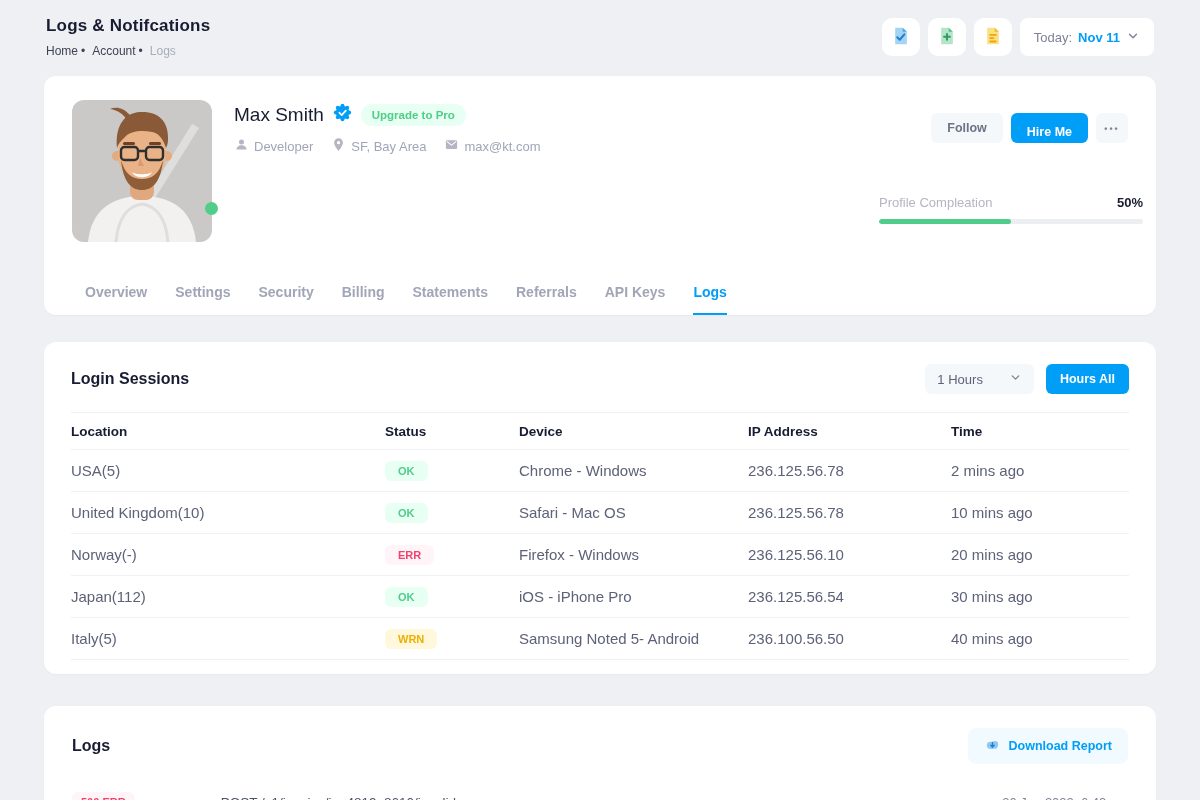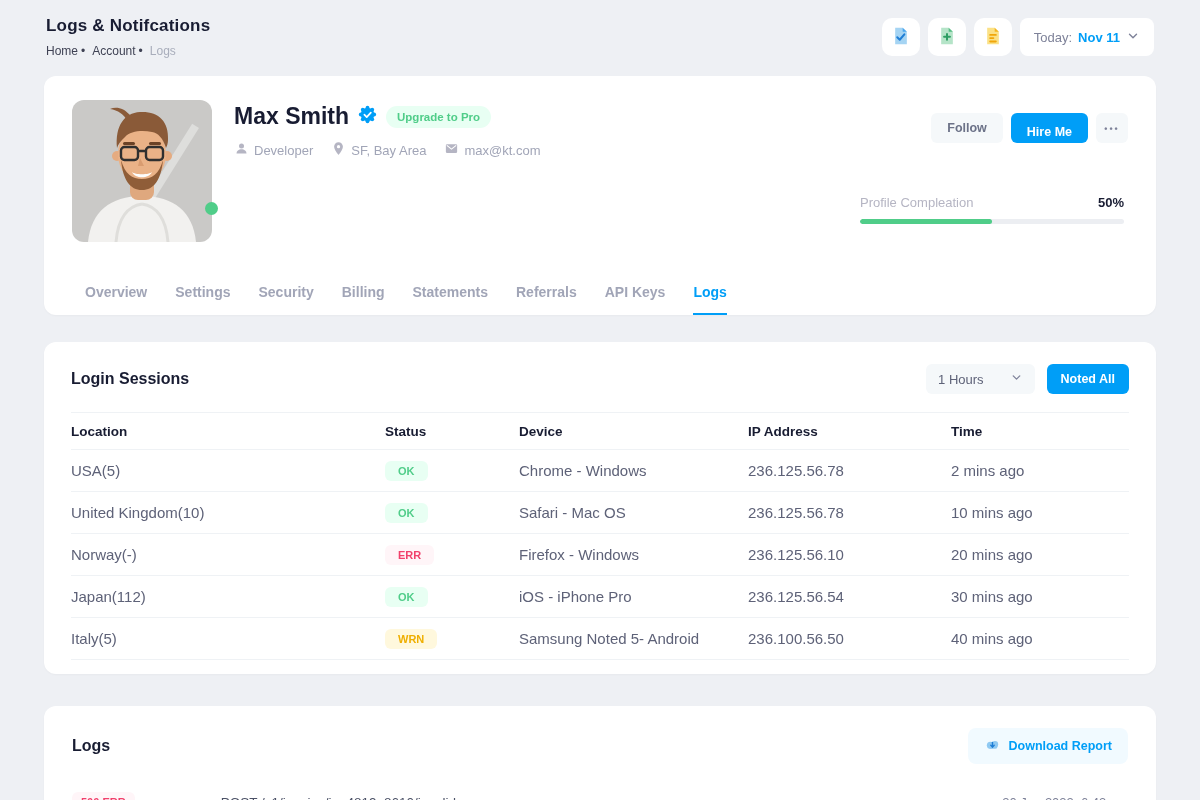--- a/index.html
+++ b/index.html
@@ -25,38 +25,38 @@
   
   .card { background:#fff; border-radius:12px; margin:0 44px; box-shadow:0 1px 2px rgba(16,24,40,.03); }
   
   .profile-card { position:relative; height:239px; padding:24px 28px; }
   .profile-main { display:flex; }
   .avatar-wrap { position:relative; width:140px; height:142px; flex:0 0 140px; }
   .avatar-wrap svg { border-radius:12px; display:block; }
   .status-dot { position:absolute; right:-6px; top:102px; width:13px; height:13px; border-radius:50%; background:#50cd89; }
   .profile-info { margin-left:22px; padding-top:3px; }
   .name-row { display:flex; align-items:center; gap:9px; }
-  .profile-name { font-size:23px; font-weight:700; color:#181c32; }
+  .profile-name { font-size:19px; font-weight:400; color:#181c32; }
   .pro-badge { background:#e8fff3; color:#50cd89; font-size:11.5px; font-weight:700; padding:5px 11px; border-radius:14px; cursor:pointer; }
   .meta-row { display:flex; gap:18px; margin-top:11px; }
   .meta-item { display:flex; align-items:center; gap:5px; font-size:13px; font-weight:500; color:#a1a5b7; }
   .stats-row { display:flex; gap:16px; margin-top:24px; }
   .stat-box { border:1px dashed #d5d9e2; border-radius:8px; padding:9px 14px 8px 14px; min-width:108px; }
   .stat-value { font-size:16px; font-weight:700; color:#181c32; display:flex; align-items:center; }
   .stat-value::before { font-size:13px; font-weight:700; margin-right:6px; }
   .dir-up::before { content:"↑"; color:#50cd89; }
   .dir-down::before { content:"↓"; color:#f1416c; }
   .stat-label { font-size:13px; font-weight:500; color:#a1a5b7; margin-top:3px; }
   .profile-actions { position:absolute; top:37px; right:28px; display:flex; gap:8px; }
   .btn { border:none; border-radius:6px; height:30px; font-family:inherit; font-size:12.5px; font-weight:600; cursor:pointer; }
   .btn-light { background:#f5f8fa; color:#6c7288; padding:0 16px; }
   .btn-primary { background:#009ef7; color:#fff; padding:12px 16px; }
   .btn-more { background:#f5f8fa; width:32px; display:flex; align-items:center; justify-content:center; }
   .ellipsis::before { content:"•••"; color:#7e8299; font-size:9px; letter-spacing:2px; }
-  .progress-wrap { position:absolute; top:119px; right:32px; width:264px; }
+  .progress-wrap { position:absolute; top:119px; right:13px; width:264px; }
   .progress-head { display:flex; justify-content:space-between; align-items:center; }
   .progress-label { font-size:13px; font-weight:500; color:#b5b5c3; }
   .progress-value { font-size:13px; font-weight:700; color:#181c32; }
   .progress-track { margin-top:9px; height:5px; border-radius:3px; background:#eceef2; overflow:hidden; }
   .progress-fill { height:100%; border-radius:3px; background:#50cd89; }
   .tabs { position:absolute; left:41px; bottom:0; display:flex; gap:28px; }
   .tab { font-size:14px; font-weight:600; color:#a1a5b7; padding-bottom:13px; border-bottom:2px solid transparent; cursor:pointer; }
   .tab-active { color:#009ef7; border-bottom-color:#009ef7; }
   
   .sessions-card { margin-top:27px; padding:0 27px 14px 27px; }
@@ -248,21 +248,21 @@
     <div class="section-title">Login Sessions</div>
     <div class="sessions-controls">
       <button class="select-btn">
         <span>1 Hours</span>
         <span>
           <svg width="13" height="13" viewBox="0 0 24 24">
               <polyline points="6,9 12,15 18,9" fill="none" stroke="#7e8299" stroke-width="2.4" stroke-linecap="round" stroke-linejoin="round"></polyline>
             </svg>
         </span>
       </button>
-      <button class="btn btn-primary btn-viewall">Noted All</button>
+      <button class="btn btn-primary btn-viewall">Hours All</button>
     </div>
   </div>
   <div class="grid-cols table-header">
 
   <div class="th">Location</div>
       <div class="th">Status</div>
       <div class="th">Device</div>
       <div class="th">IP Address</div>
       <div class="th">Time</div>
     </div>

